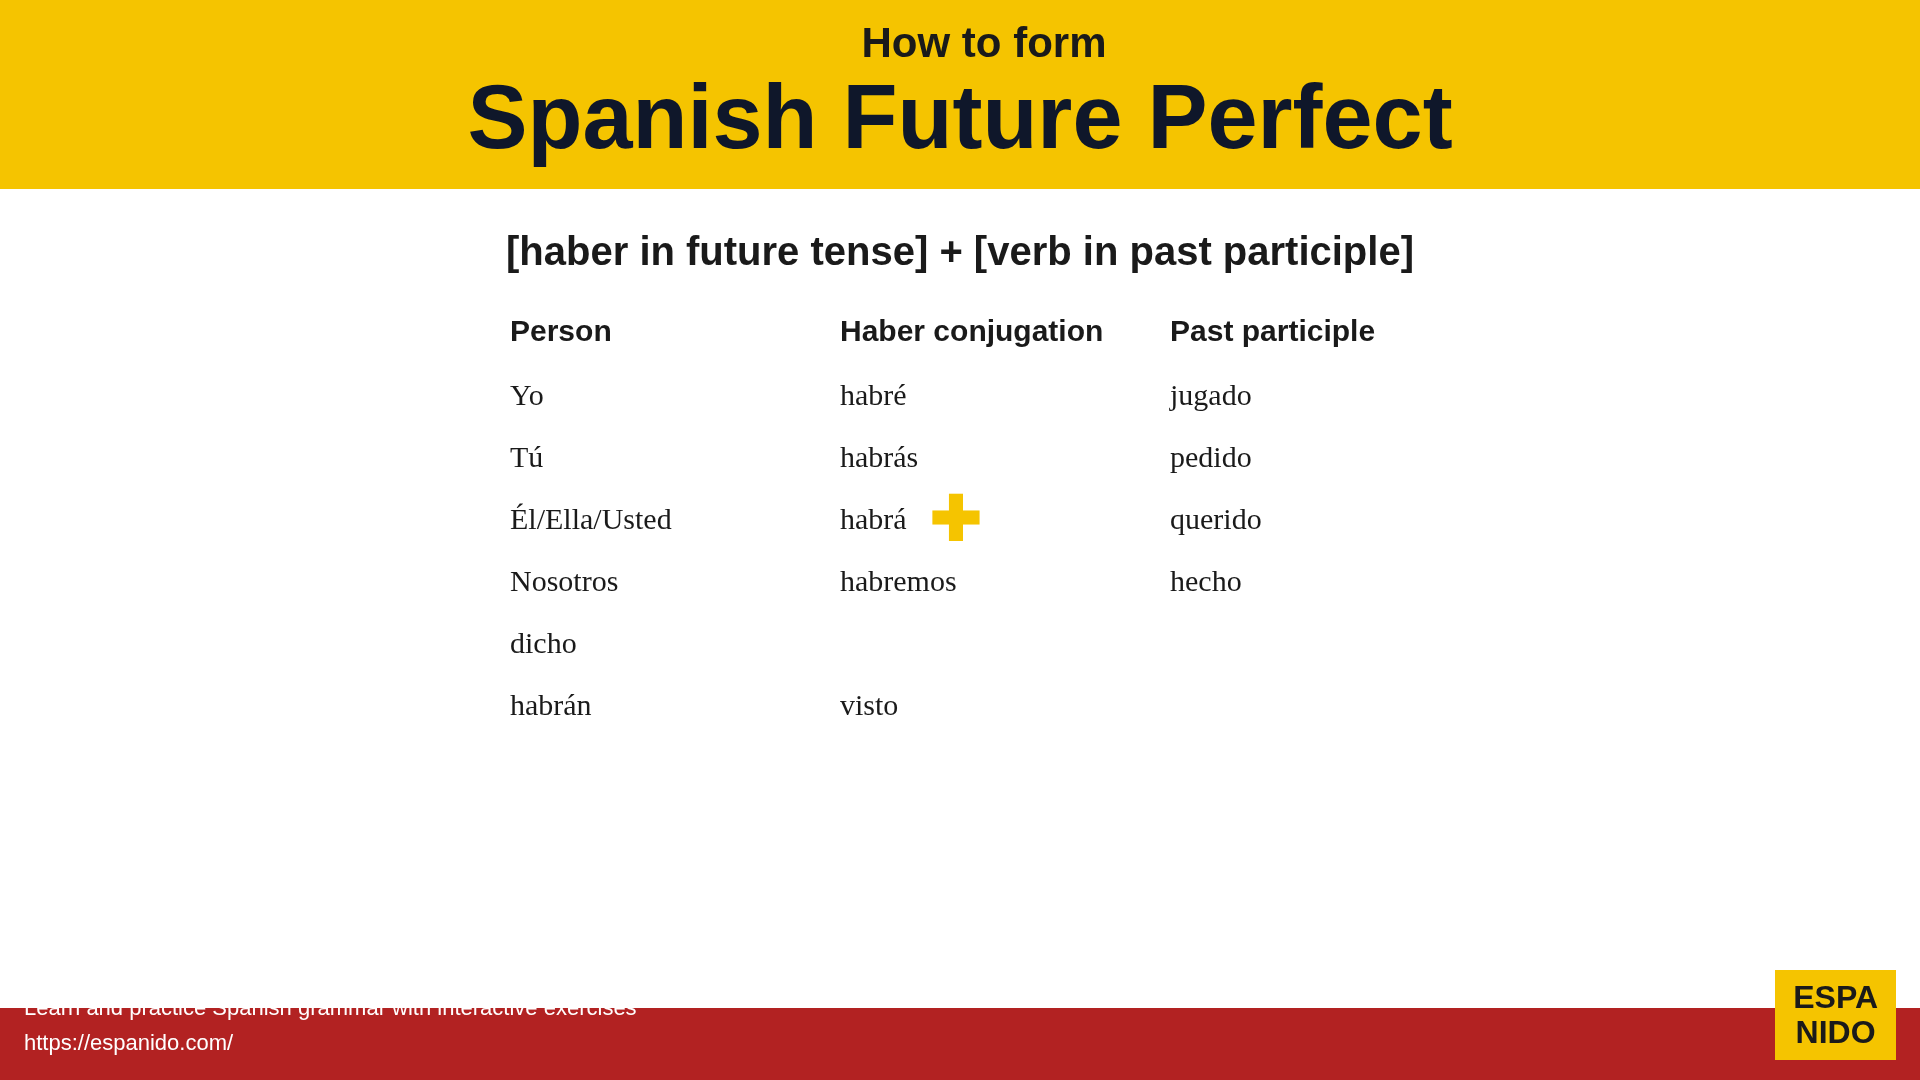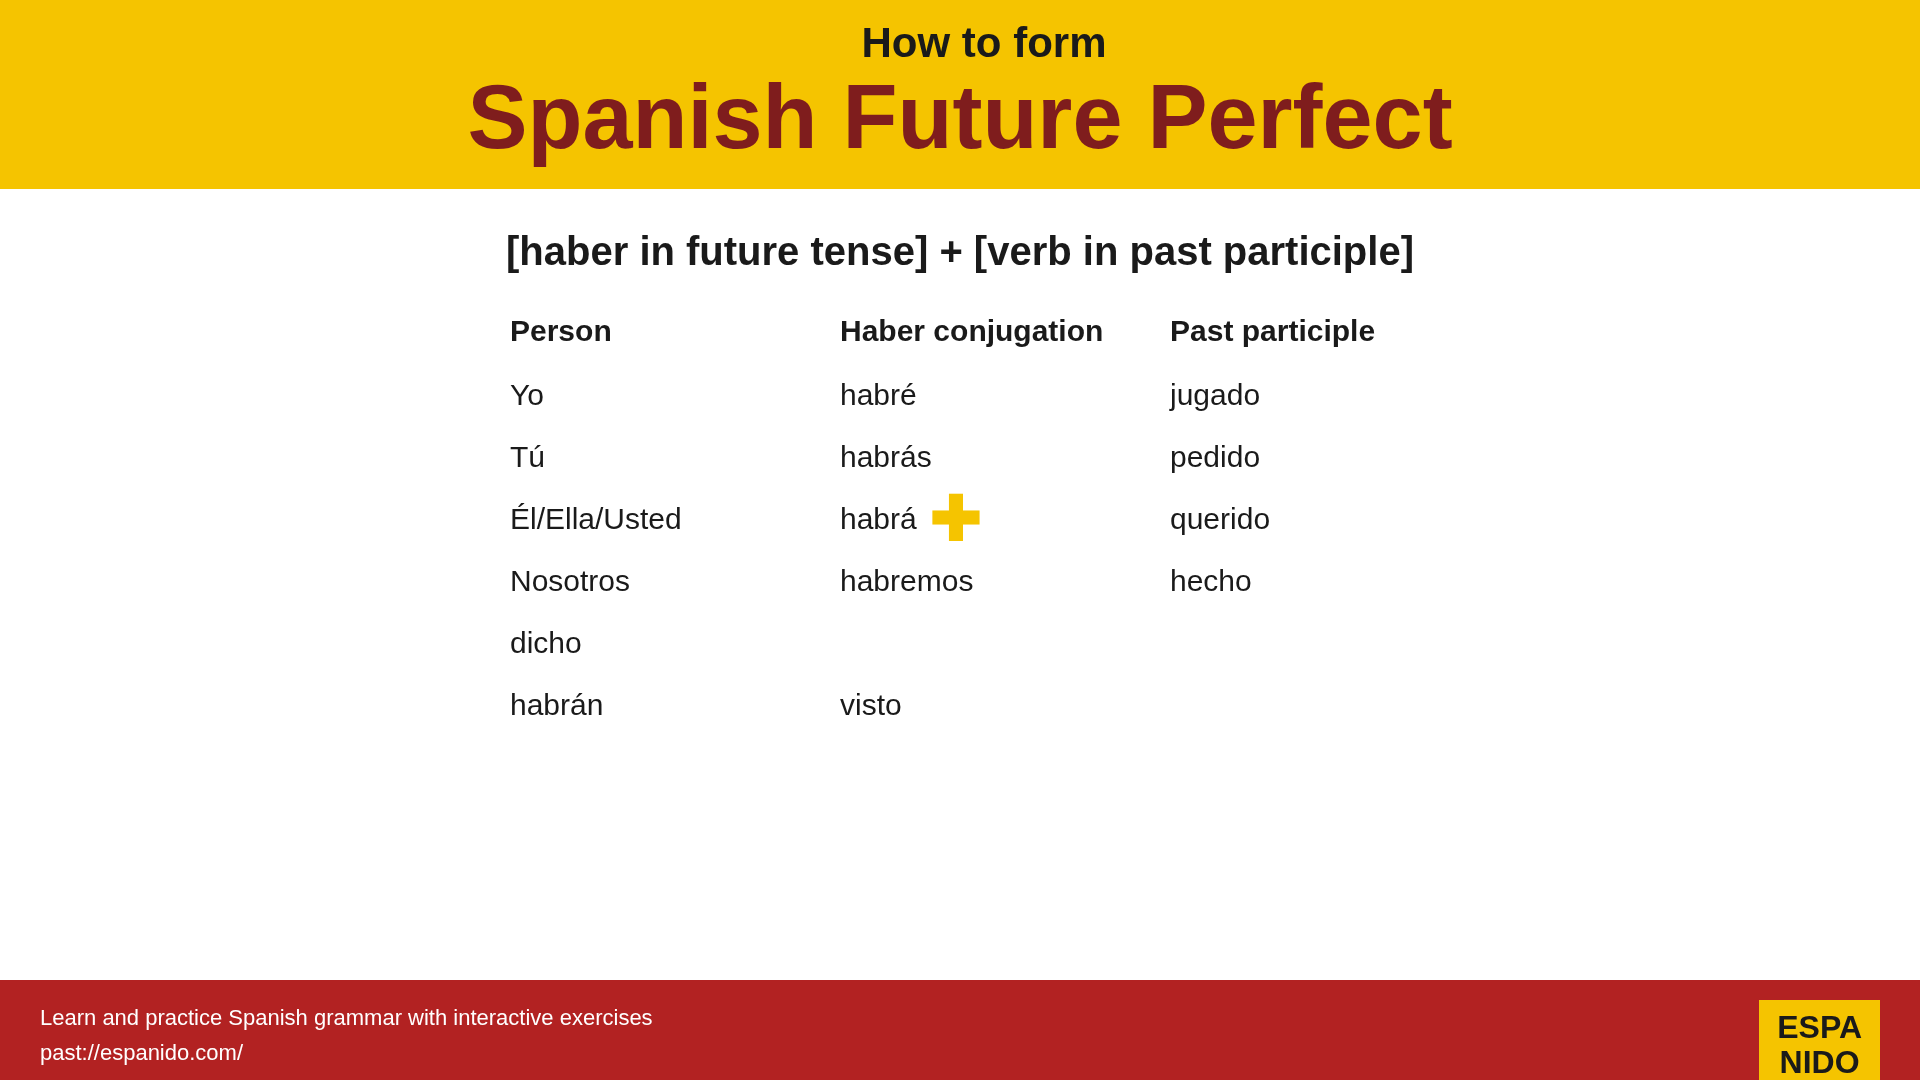--- a/index.html
+++ b/index.html
@@ -28,21 +28,21 @@
       font-size: 42px;
       font-weight: 800;
       color: #1a1a1a;
       line-height: 1.2;
       padding-left: 48px;
     }
 
     .header-title {
       font-size: 90px;
       font-weight: 900;
-      color: #7f1d1d;
+      color: #0f172a;
       line-height: 1.1;
     }
 
     .main-content {
       background-color: #ffffff;
       flex: 1;
       display: flex;
       flex-direction: column;
       align-items: center;
       padding: 40px 0 20px 0;
@@ -83,20 +83,21 @@
       font-size: 30px;
       font-weight: 800;
       color: #1a1a1a;
     }
 
     .table-row {
       display: flex;
       align-items: center;
       margin-bottom: 28px;
       position: relative;
+      font-family: Liberation Serif, serif;
     }
 
     .table-row .col-person,
     .table-row .col-haber,
     .table-row .col-participle {
       font-size: 30px;
       color: #1a1a1a;
     }
 
     .plus-symbol {
@@ -105,26 +106,26 @@
       top: 50%;
       transform: translateY(-50%);
       font-size: 62px;
       font-weight: 900;
       color: #F5C400;
       line-height: 1;
     }
 
     .footer {
       background-color: #B22222;
-      padding: 20px 40px;
-      display: flex;
-      align-items: flex-start;
+      padding: 20px 24px;
+      display: flex;
+      align-items: flex-end;
       justify-content: space-between;
       flex-shrink: 0;
-      height: 100px;
+      height: 72px;
     }
 
     .footer-text {
       color: #ffffff;
       font-size: 22px;
       line-height: 1.6;
     }
 
     .logo-box {
       background-color: #F5C400;
@@ -200,21 +201,21 @@
       <div class="col-haber">habrán</div>
       <div class="col-participle">visto</div>
     </div>
 
   </div>
 </div>
 
 <div class="footer">
   <div class="footer-text">
     <div>Learn and practice Spanish grammar with interactive exercises</div>
-    <div>past://espanido.com/</div>
+    <div>https://espanido.com/</div>
   </div>
   <div class="logo-box">
     <div class="logo-text">
       <span>ESPA</span>
       <span>NIDO</span>
     </div>
   </div>
 </div>
 
 </body></html>

